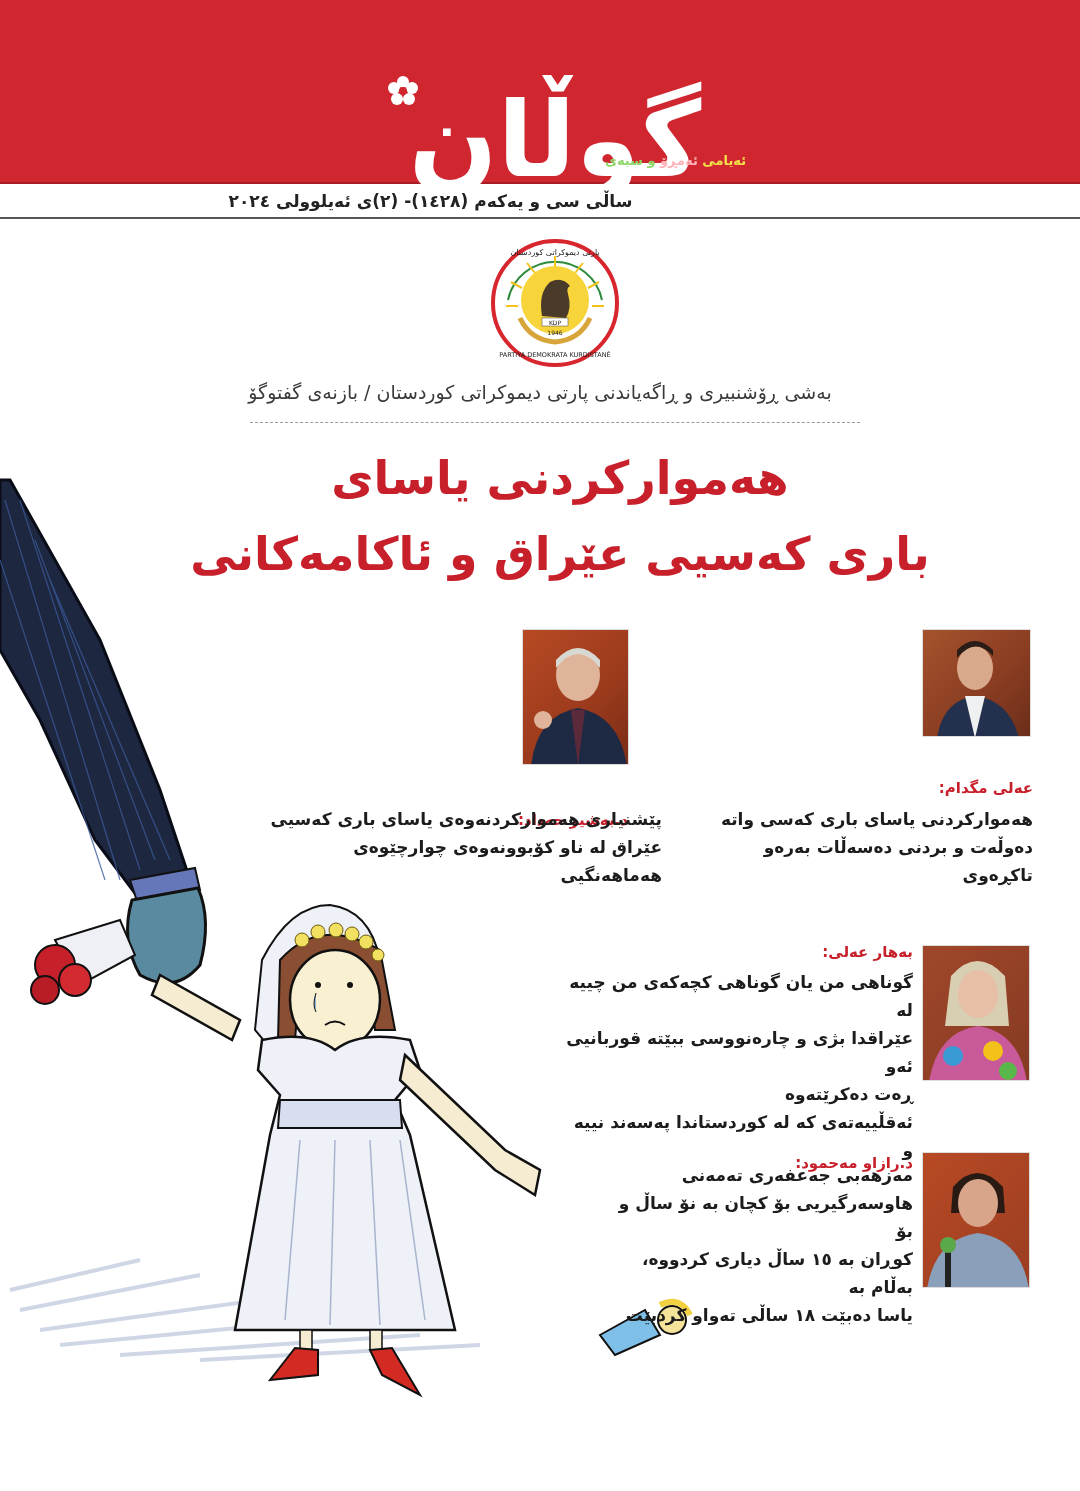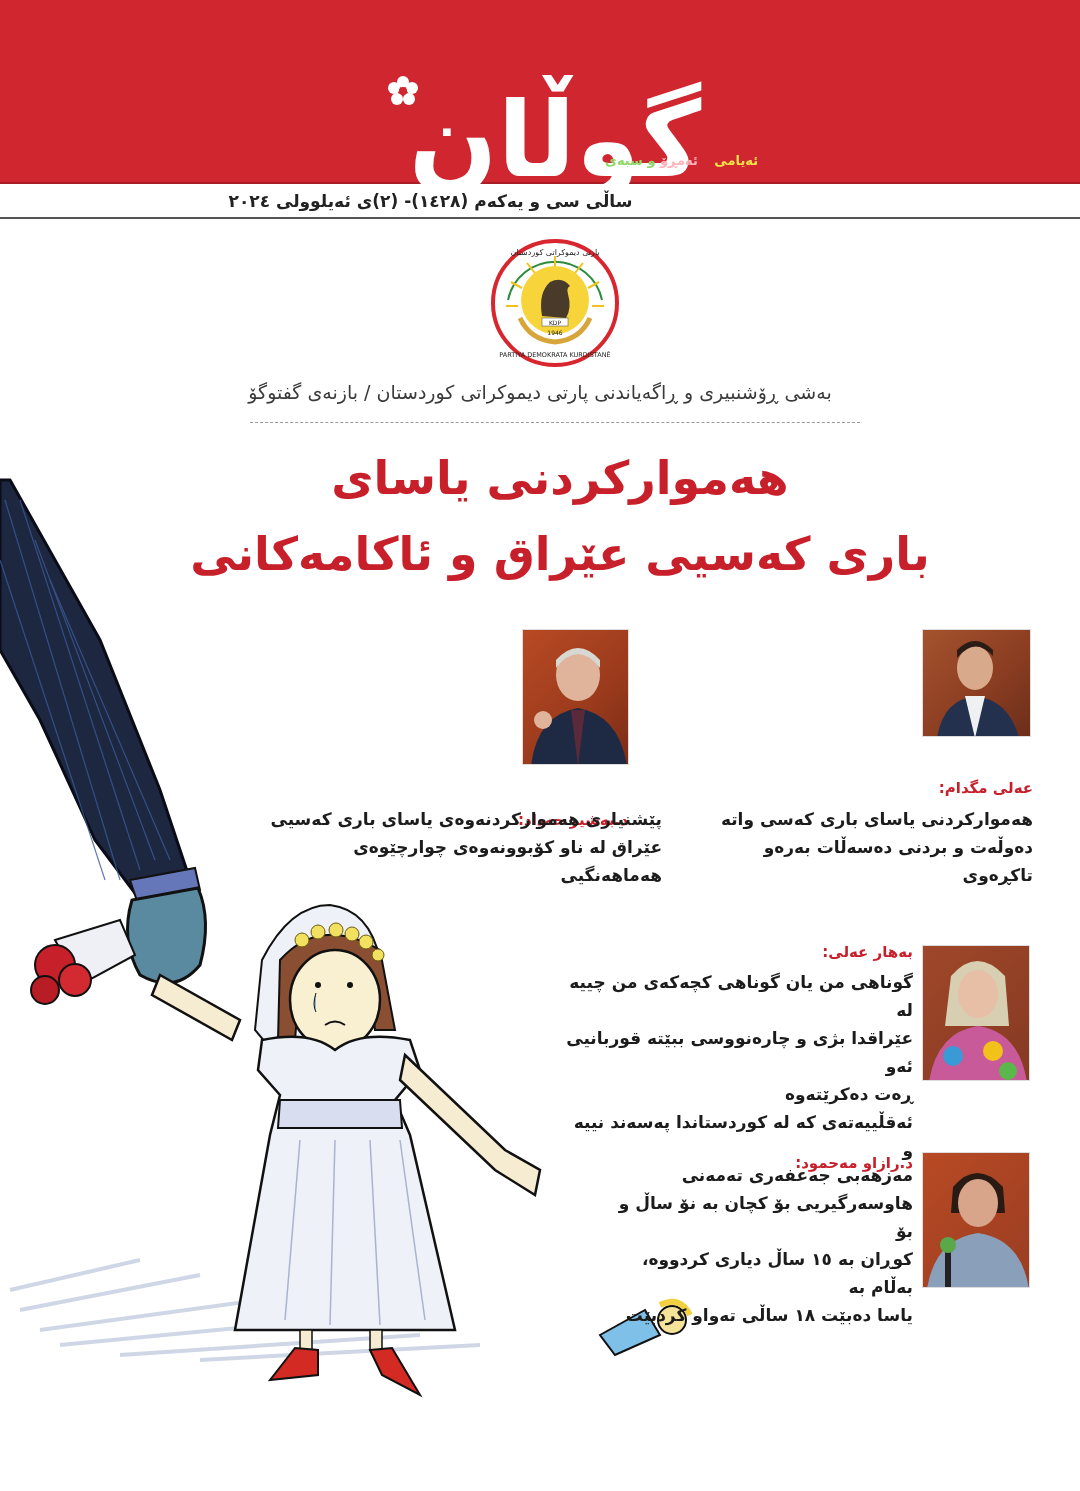--- a/index.html
+++ b/index.html
@@ -4,21 +4,21 @@
 <style>
   * { box-sizing: border-box; margin: 0; padding: 0; }
   html, body { width: 1080px; height: 1491px; background: #ffffff; overflow: hidden; }
   body { position: relative; font-family: "DejaVu Sans", sans-serif; color: #1a1a1a; }
 
   
   .masthead { position: absolute; left: 0; top: 0; width: 1080px; height: 184px; background: #cf2630; border-bottom: 2px solid #a81d26; }
   .logo-text { position: absolute; left: 360px; top: 48px; width: 390px; height: 110px; color: #ffffff; font-family: "DejaVu Sans", sans-serif; font-weight: bold; font-size: 104px; line-height: 110px; text-align: center; direction: rtl; letter-spacing: 4px; margin-top: 37px; }
   .flower-icon { position: absolute; left: 388px; top: 76px; width: 30px; height: 30px; }
   .tagline { position: absolute; left: 605px; top: 153px; font-size: 13px; font-weight: bold; direction: rtl; white-space: nowrap; }
-  .tagline .t1 { color: #f2e14a; margin-left: 12px; }
+  .tagline .t1 { color: #f2e14a; }
   .tagline .t2 { color: #ffb3b8; margin-top: 42px; }
   .tagline .t3 { color: #8fd86a; }
 
   .dateline { position: absolute; left: 0; top: 186px; width: 861px; height: 34px; text-align: center; direction: rtl; font-size: 17px; font-weight: bold; line-height: 30px; color: #222; }
   .dateline-rule { position: absolute; left: 0; top: 217px; width: 1080px; height: 2px; background: #555; }
 
   
   .emblem { position: absolute; left: 480px; top: 238px; width: 150px; height: 130px; }
 
   .section-label { position: absolute; left: 200px; top: 381px; width: 680px; text-align: center; direction: rtl; font-size: 19px; font-weight: normal; color: #3a3a3a; }

